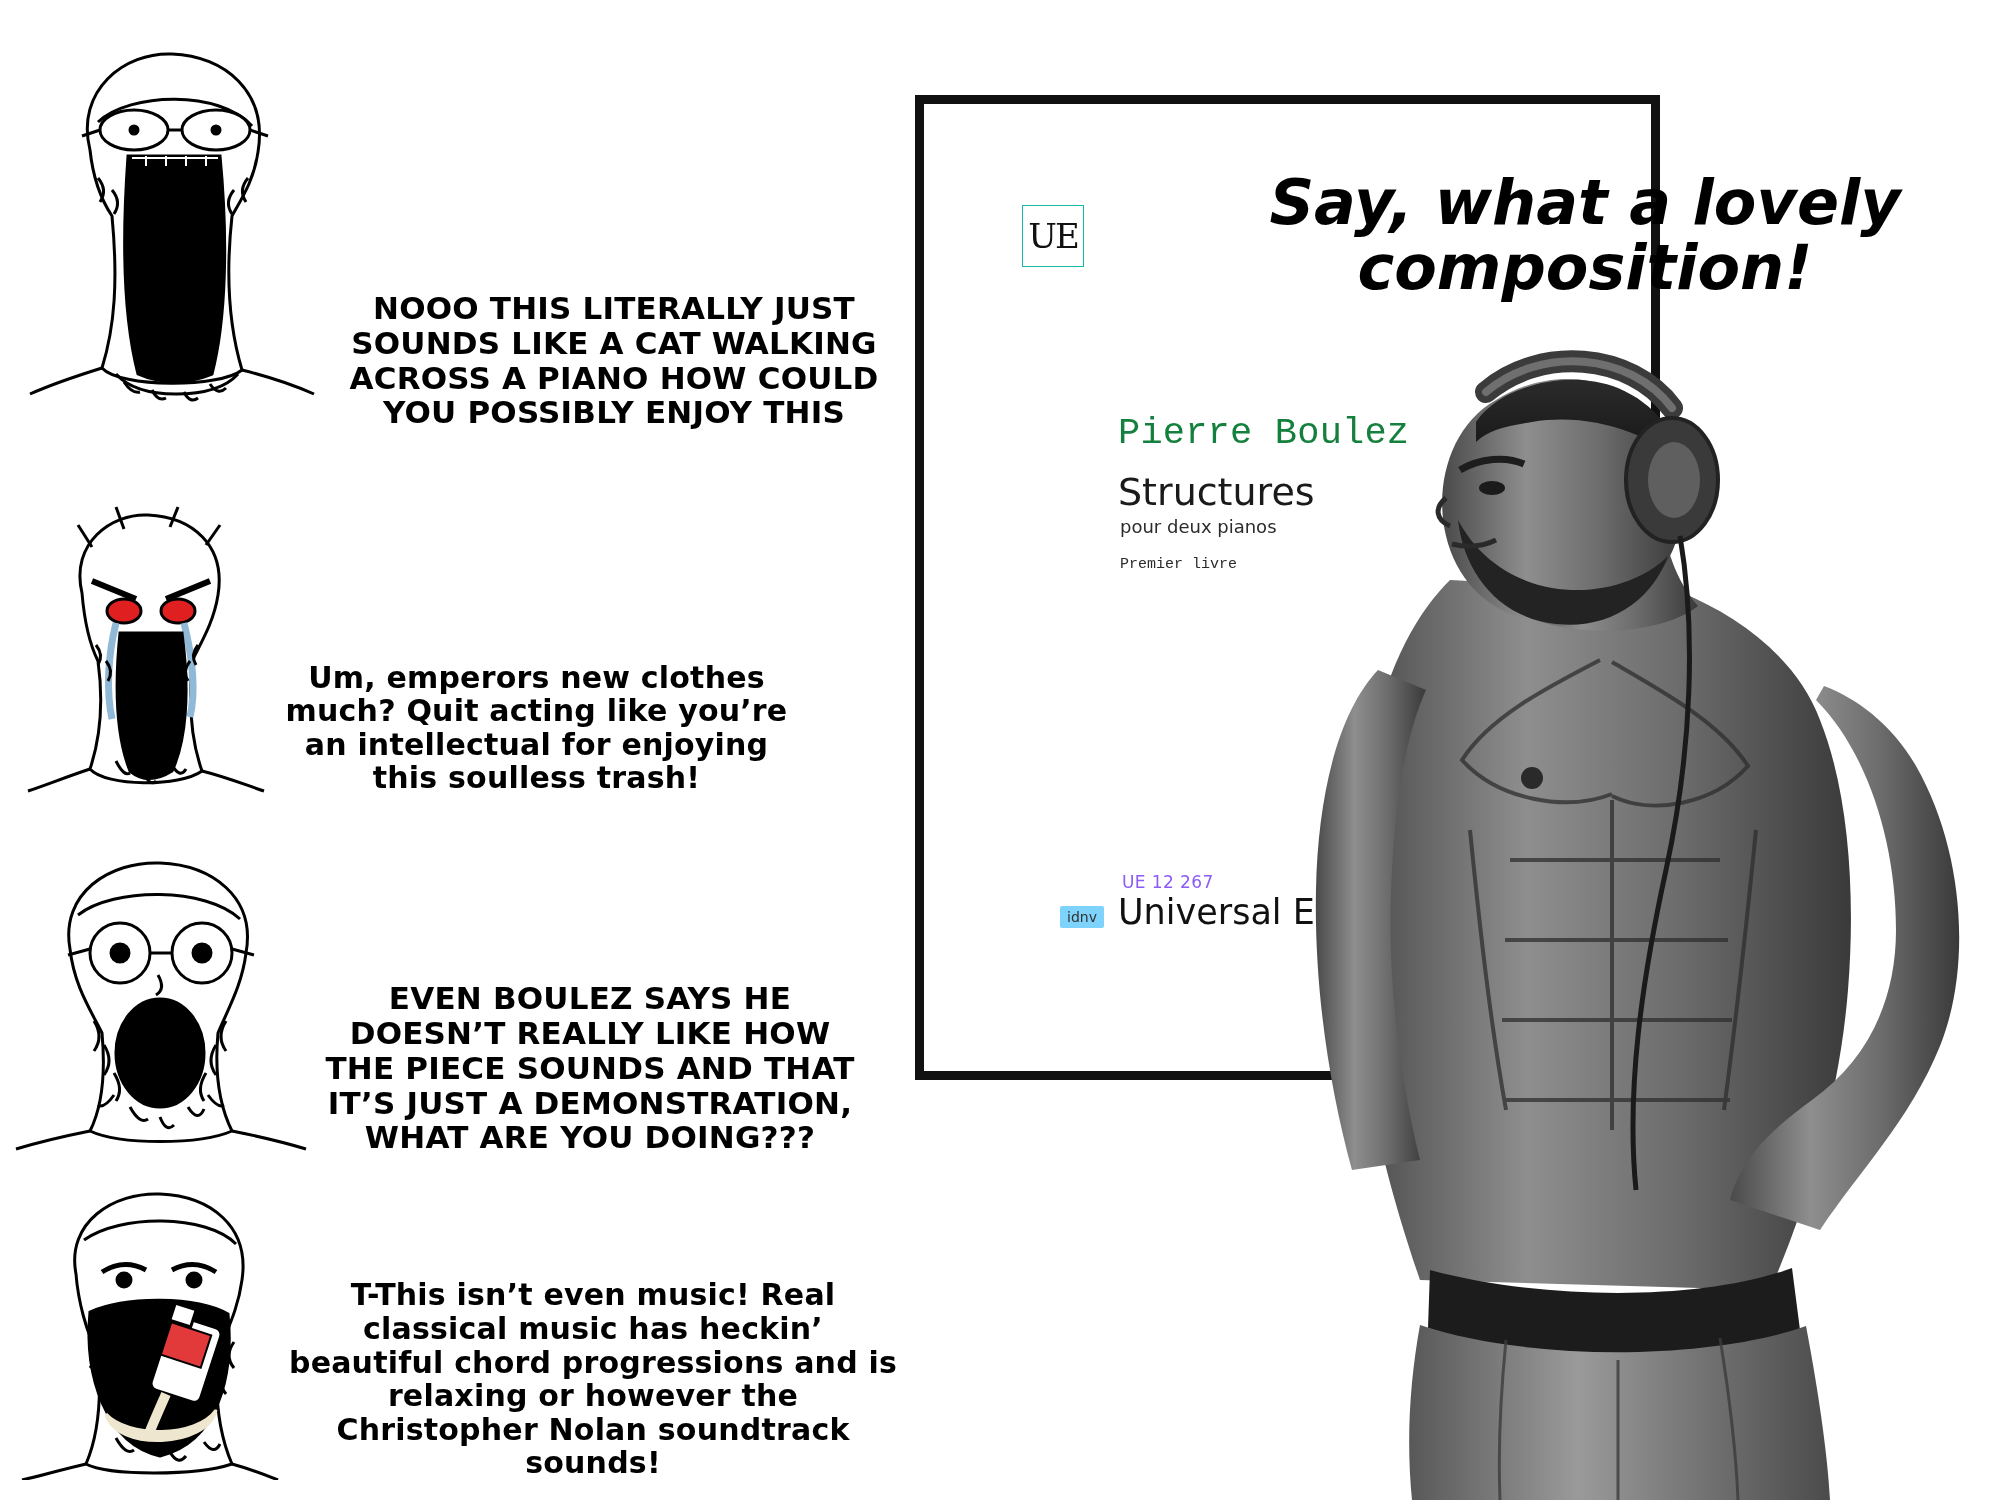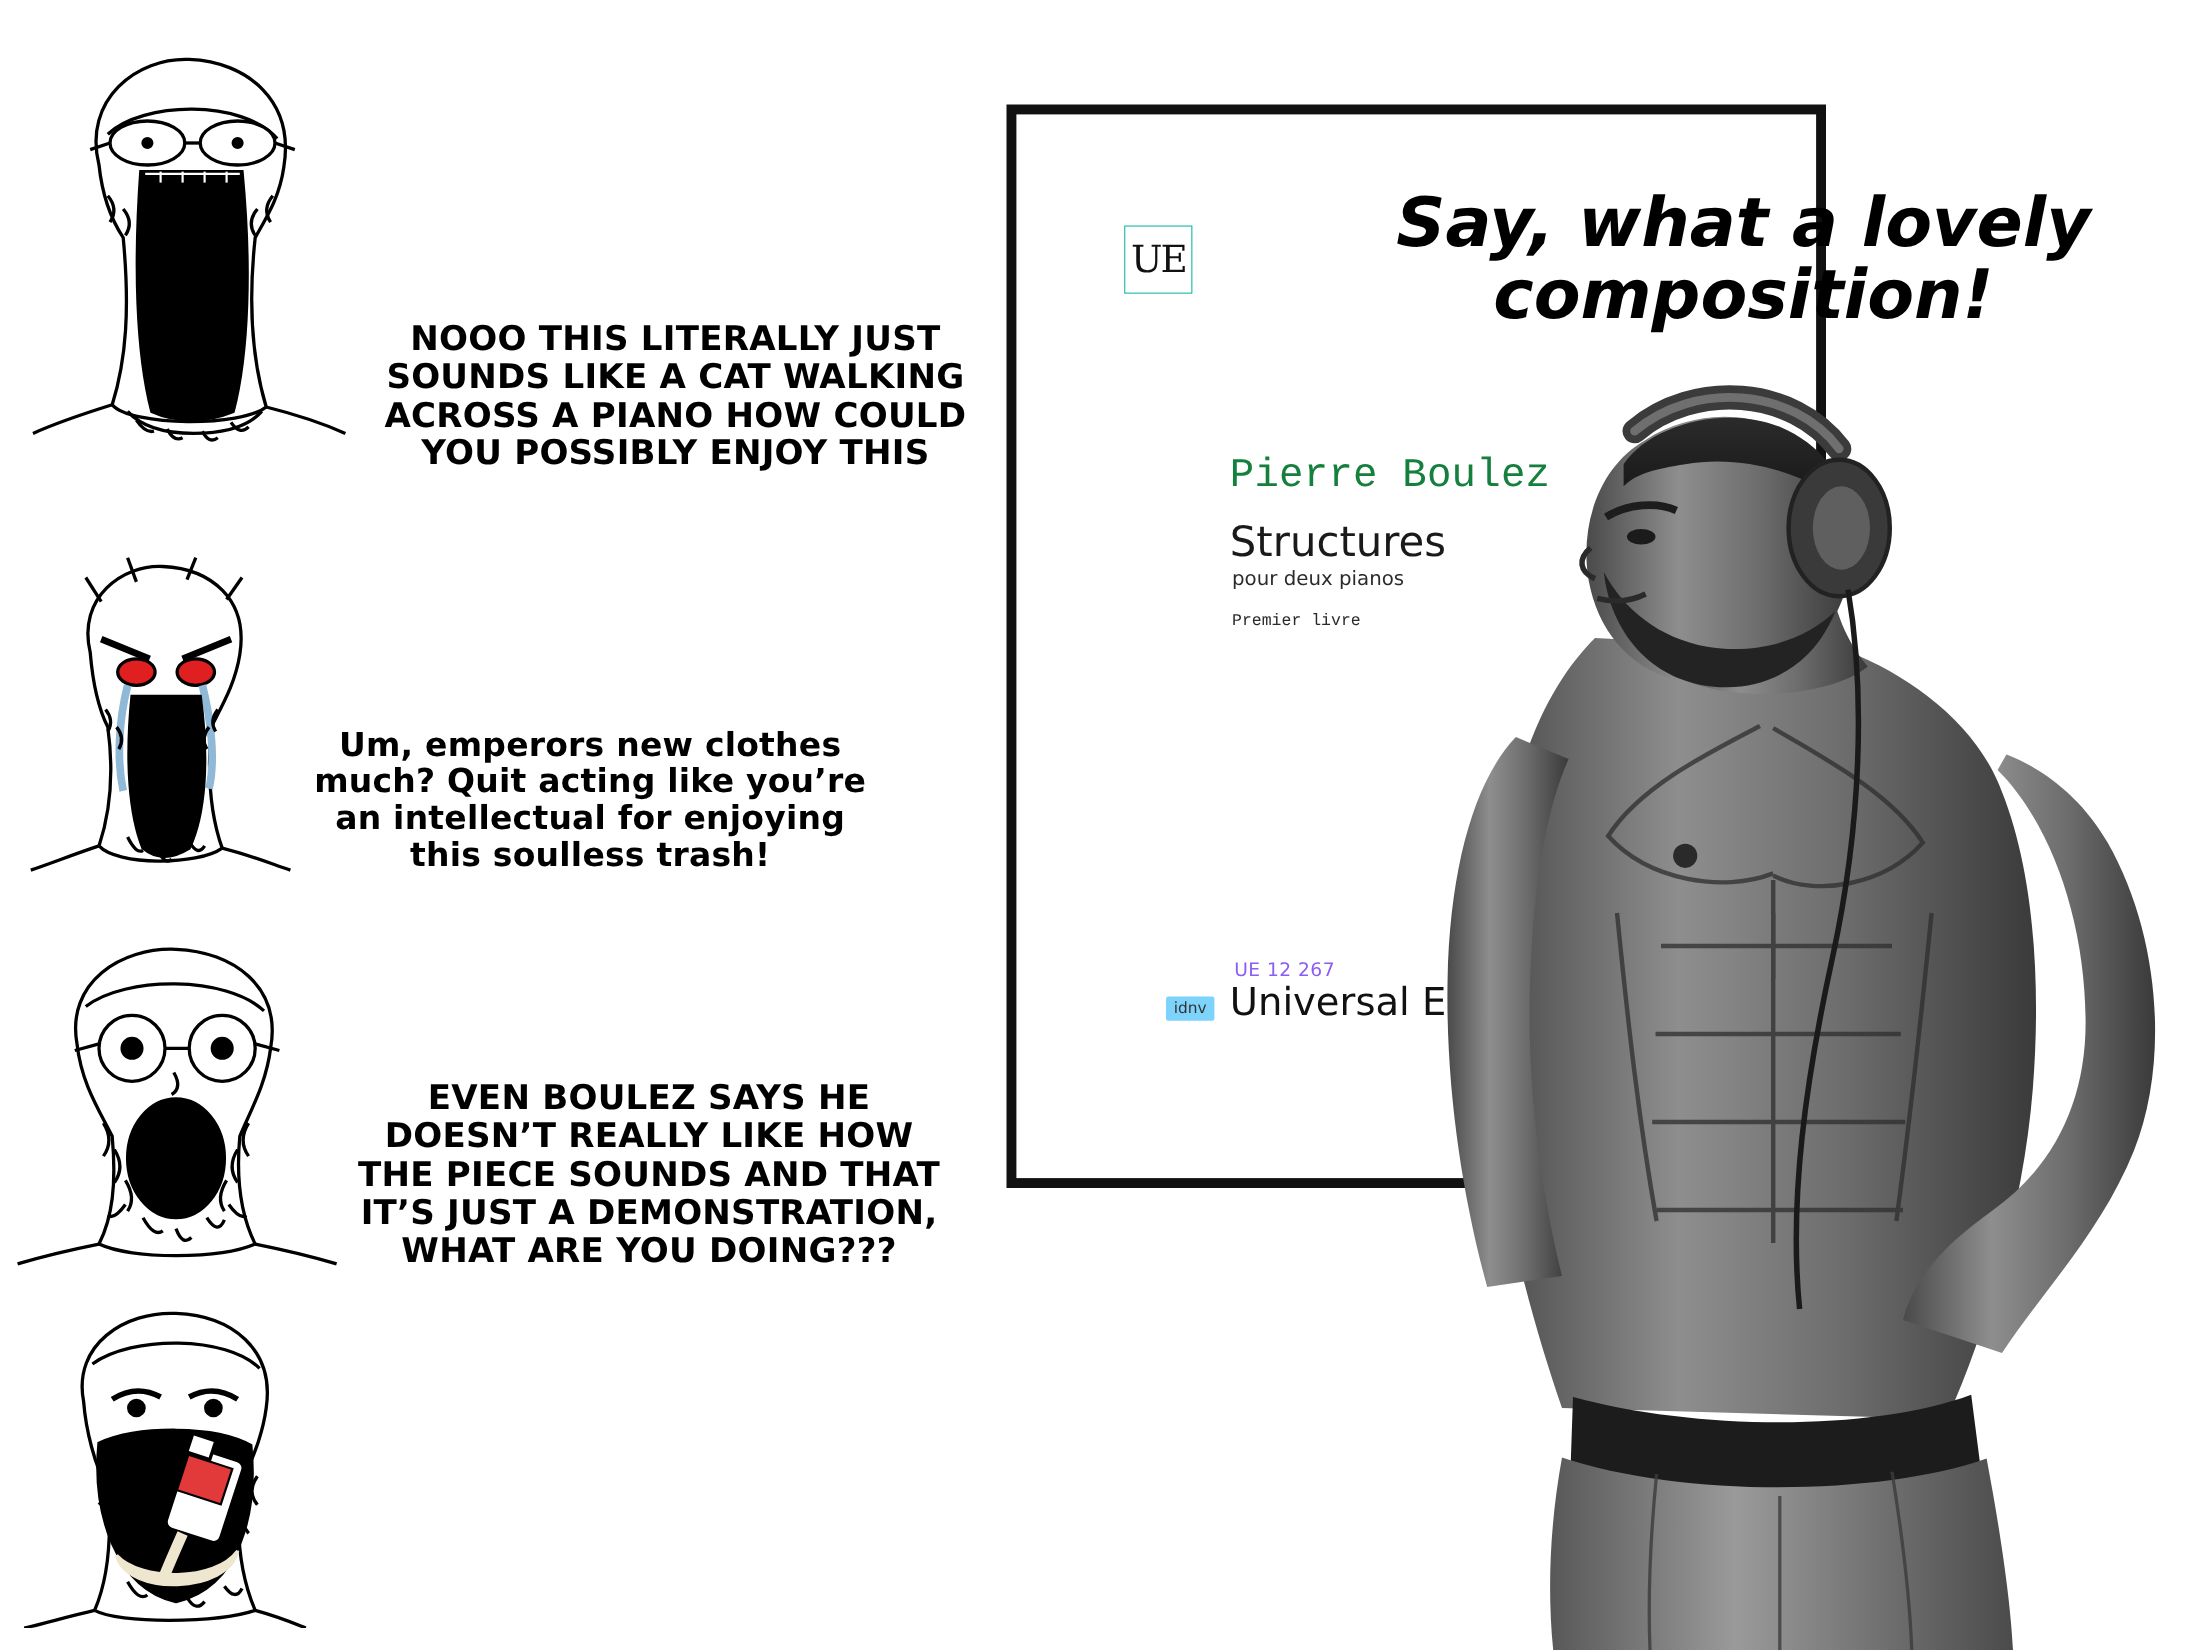--- a/index.html
+++ b/index.html
@@ -338,20 +338,21 @@
         <path d="M206 188 q-10 14 0 26"></path>
         <path d="M96 258 q10 18 18 12"></path>
         <path d="M150 272 q8 14 16 4"></path>
         <path d="M184 262 q10 14 16 2"></path>
 
         <path d="M66 284 C40 290, 20 296, 2 300"></path>
         <path d="M212 284 C234 290, 248 296, 258 300"></path>
       </g>
     </svg>
   </div>
+  <div class="caption">T-This isn’t even music! Real classical music has heckin’ beautiful chord progressions and is relaxing or however the Christopher Nolan soundtrack sounds!</div>
 </div>
 
 <div id="score-cover"></div>
 <div id="ue-logo">UE</div>
 <div id="composer-name">Pierre Boulez</div>
 <div id="work-title">Structures</div>
 <div id="work-subtitle">pour deux pianos</div>
 <div id="work-book">Premier livre</div>
 <div id="plate-number">UE 12 267</div>
 <div id="idnv-badge">idnv</div>

